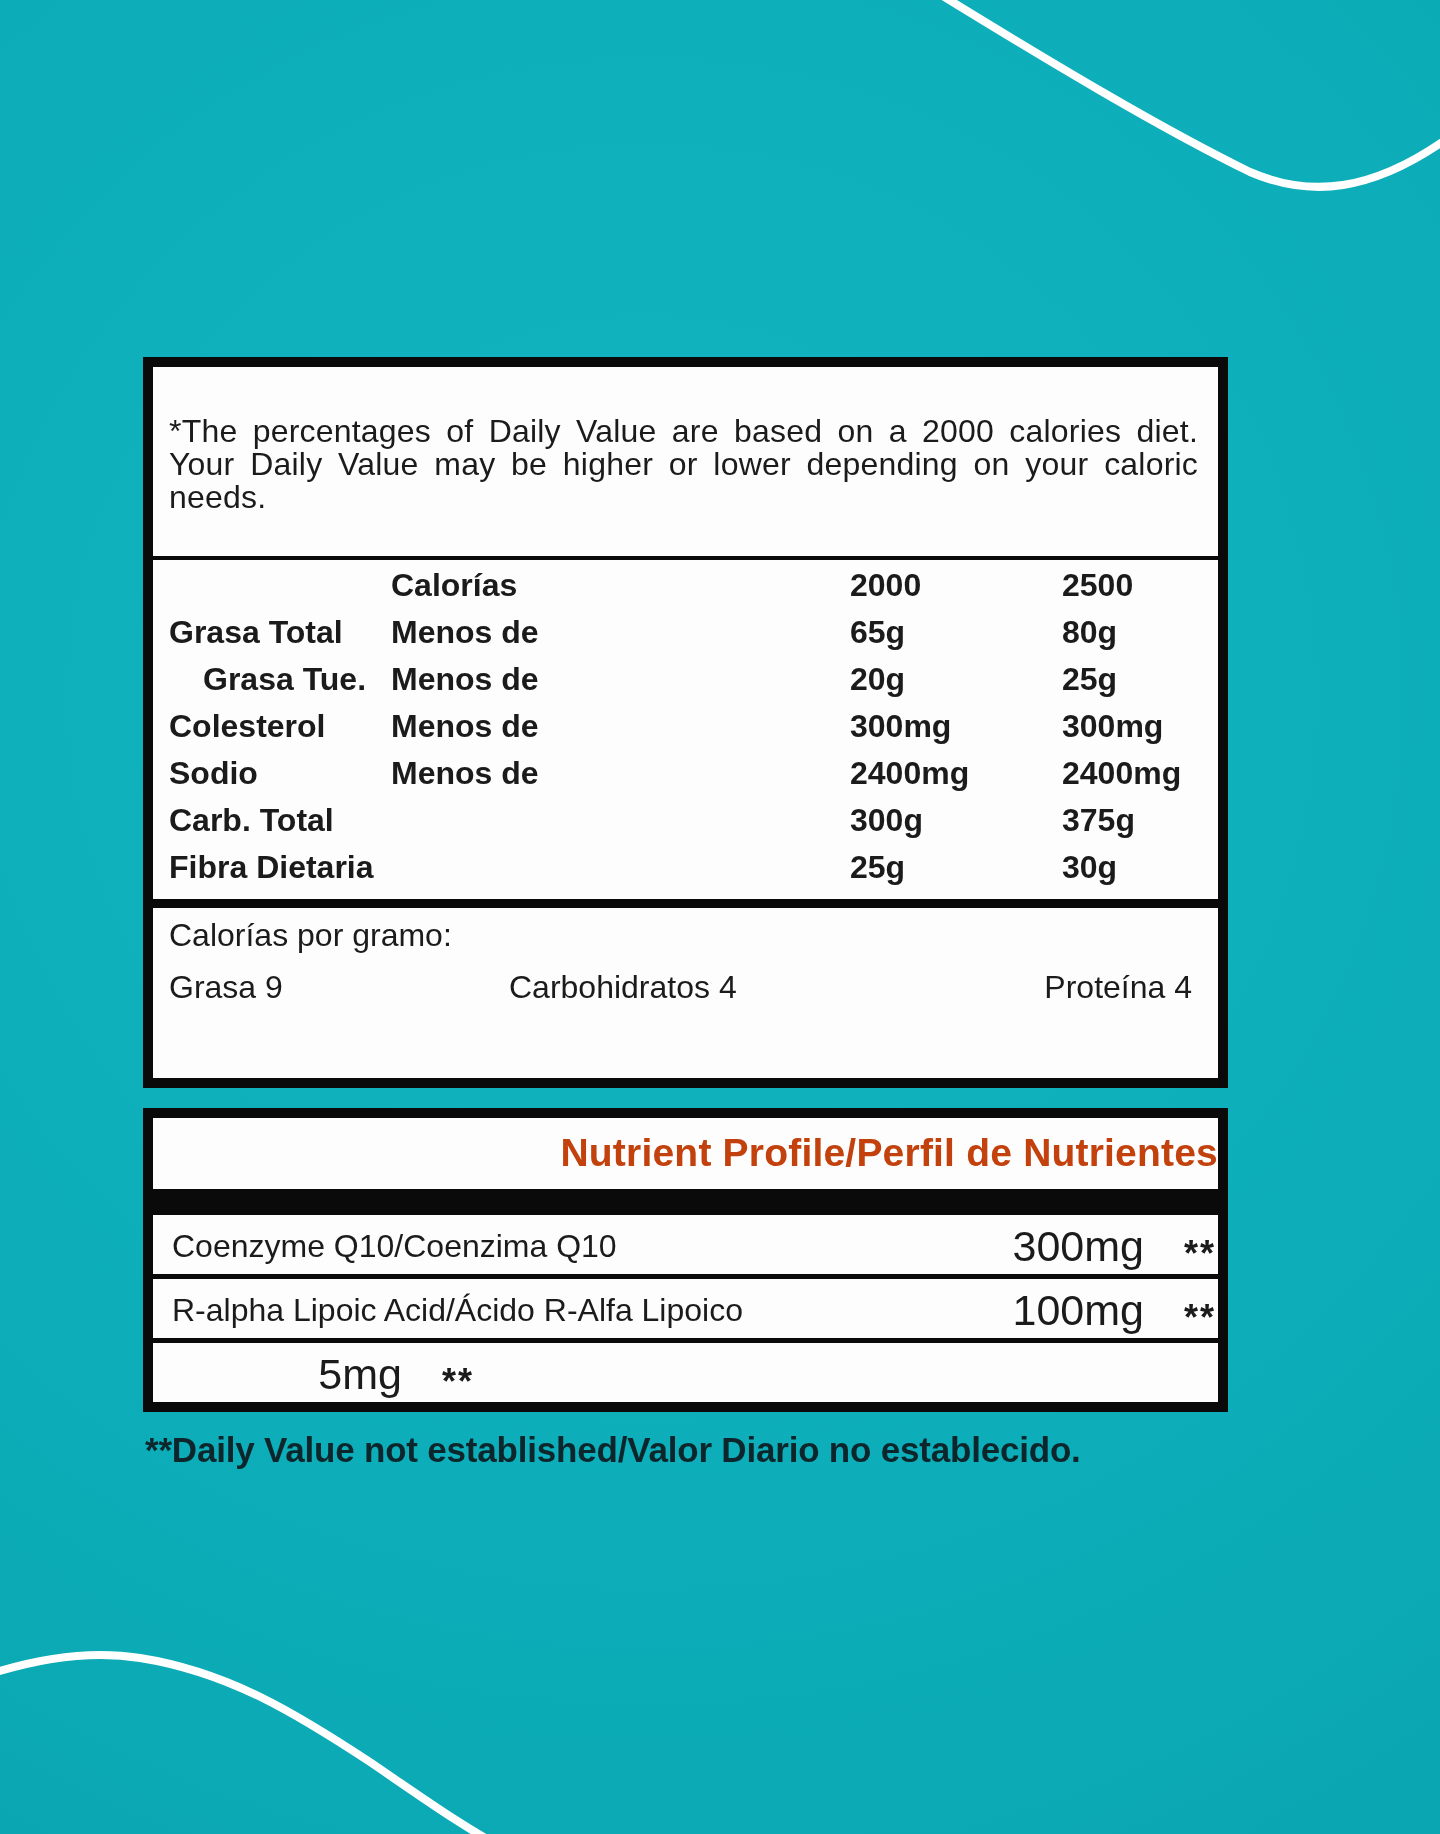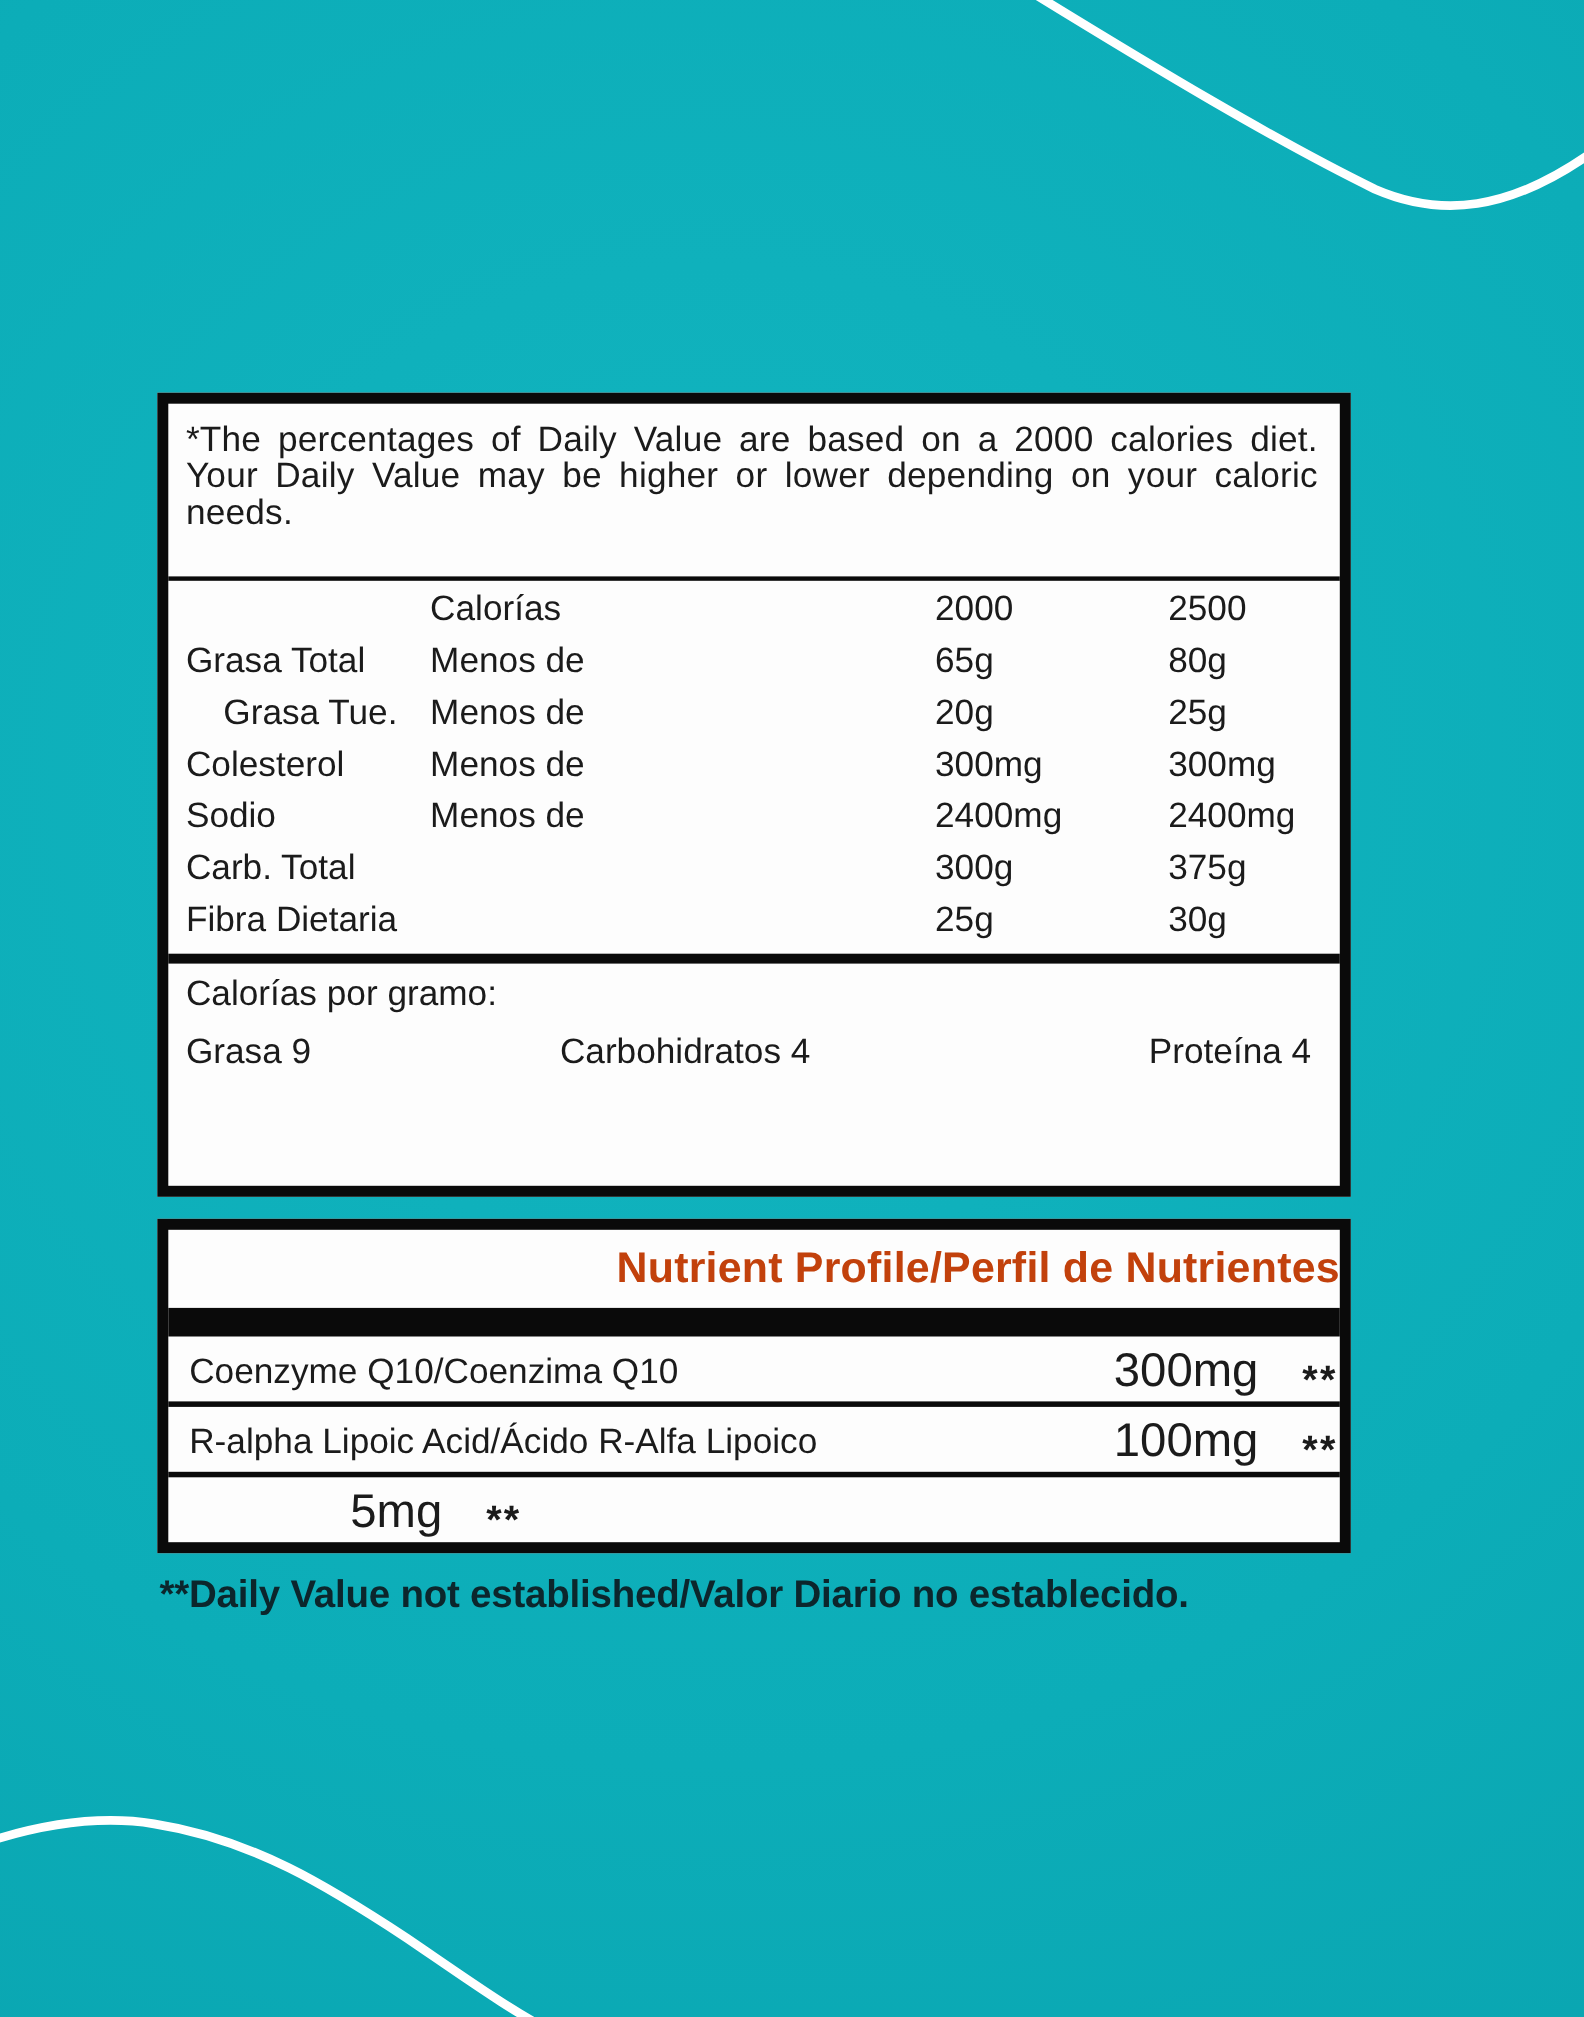--- a/index.html
+++ b/index.html
@@ -15,25 +15,25 @@
 
   .box{
     position:absolute;left:143px;width:1085px;
     background:#fdfdfd;border:10px solid #0a0a0a;box-sizing:border-box;
   }
   .box1{top:357px;height:731px;padding:16px 20px 0 16px;}
   .para{
     font-size:32px;line-height:33px;text-align:justify;
     margin:0 0 42px 0;letter-spacing:0.2px;
   }
-  .para:first-child{margin-top:0;margin-bottom:42px;}
+  .para:first-child{margin-top:32px;margin-bottom:42px;}
   .divider-thin{border-top:4px solid #0a0a0a;margin:10px -20px 0 -16px;}
   .divider-thick{border-top:9px solid #0a0a0a;margin:8px -20px 0 -16px;}
 
-  .dv-table{margin-top:2px;}
+  .dv-table{margin-top:2px;font-weight:bold;}
   .dvt-row{
     display:grid;grid-template-columns:222px 459px 212px 1fr;
     height:47px;align-items:center;font-size:32px;
   }
   .dvt-row .indent{padding-left:34px;}
 
   .cpg-title{font-size:32px;margin-top:9px;}
   .cpg-row{
     display:grid;grid-template-columns:340px 1fr 220px;
     font-size:32px;margin-top:15px;

